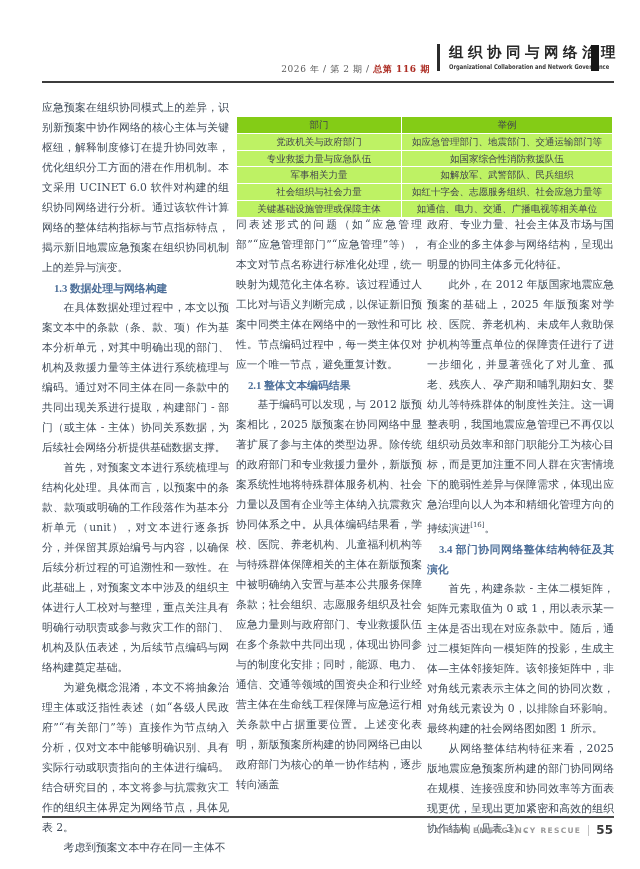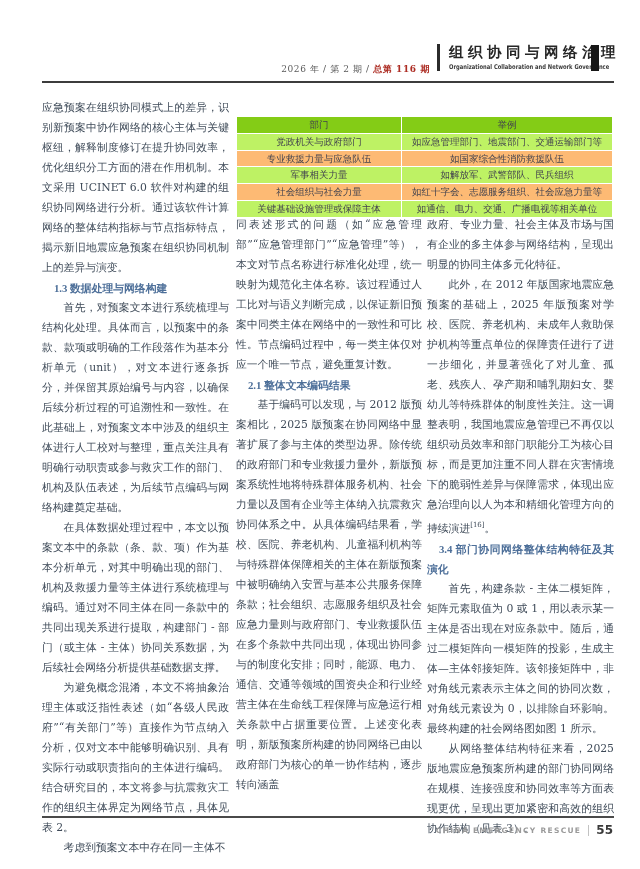--- a/index.html
+++ b/index.html
@@ -51,21 +51,21 @@
     position:absolute; left:236px; top:116px; width:377px;
     border-collapse:collapse; table-layout:fixed;
   }
   .dept-table th, .dept-table td {
     border:1.5px solid #ffffff; font-weight:normal;
     font-size:9.5px; color:#42424e; text-align:center;
     padding:1px 3px; line-height:1.45; white-space:nowrap; overflow:hidden;
   }
   .dept-table th { background:#84cc16; }
   .dept-table tr.odd td  { background:#bef264; }
-  .dept-table tr.even td { background:#fdba74; }
+  .dept-table tr.even td { background:#bef264; }
   .dept-table .c1 { width:42%; }
 
   
   .col {
     position:absolute; font-size:10.8px; line-height:20px;
     color:#3e4a58; text-align:justify;
   }
   .col-left  { left:42px;  top:98px;  width:187px; }
   .col-mid   { left:236px; top:215px; width:186px; }
   .col-right { left:427px; top:215px; width:187px; }
@@ -138,22 +138,22 @@
     <tr class="odd">
       <td class="c1">关键基础设施管理或保障主体</td>
       <td>如通信、电力、交通、广播电视等相关单位</td>
     </tr>
   </tbody>
     </table>
 
   <div class="col col-left">
     <p>应急预案在组织协同模式上的差异，识别新预案中协作网络的核心主体与关键枢纽，解释制度修订在提升协同效率，优化组织分工方面的潜在作用机制。本文采用 UCINET 6.0 软件对构建的组织协同网络进行分析。通过该软件计算网络的整体结构指标与节点指标特点，揭示新旧地震应急预案在组织协同机制上的差异与演变。</p>
     <p class="sec-h num">1.3 数据处理与网络构建</p>
+    <p class="ind">在具体数据处理过程中，本文以预案文本中的条款（条、款、项）作为基本分析单元，对其中明确出现的部门、机构及救援力量等主体进行系统梳理与编码。通过对不同主体在同一条款中的共同出现关系进行提取，构建部门 - 部门（或主体 - 主体）协同关系数据，为后续社会网络分析提供基础数据支撑。</p>
     <p class="ind">首先，对预案文本进行系统梳理与结构化处理。具体而言，以预案中的条款、款项或明确的工作段落作为基本分析单元（unit），对文本进行逐条拆分，并保留其原始编号与内容，以确保后续分析过程的可追溯性和一致性。在此基础上，对预案文本中涉及的组织主体进行人工校对与整理，重点关注具有明确行动职责或参与救灾工作的部门、机构及队伍表述，为后续节点编码与网络构建奠定基础。</p>
-    <p class="ind">在具体数据处理过程中，本文以预案文本中的条款（条、款、项）作为基本分析单元，对其中明确出现的部门、机构及救援力量等主体进行系统梳理与编码。通过对不同主体在同一条款中的共同出现关系进行提取，构建部门 - 部门（或主体 - 主体）协同关系数据，为后续社会网络分析提供基础数据支撑。</p>
     <p class="ind">为避免概念混淆，本文不将抽象治理主体或泛指性表述（如“各级人民政府”“有关部门”等）直接作为节点纳入分析，仅对文本中能够明确识别、具有实际行动或职责指向的主体进行编码。结合研究目的，本文将参与抗震救灾工作的组织主体界定为网络节点，具体见表 2。</p>
     <p class="ind">考虑到预案文本中存在同一主体不</p>
   </div>
 
   <div class="col col-mid">
     <p>同表述形式的问题（如“应急管理部”“应急管理部门”“应急管理”等），本文对节点名称进行标准化处理，统一映射为规范化主体名称。该过程通过人工比对与语义判断完成，以保证新旧预案中同类主体在网络中的一致性和可比性。节点编码过程中，每一类主体仅对应一个唯一节点，避免重复计数。</p>
     <p class="sec-h num">2.1 整体文本编码结果</p>
     <p class="ind">基于编码可以发现，与 2012 版预案相比，2025 版预案在协同网络中显著扩展了参与主体的类型边界。除传统的政府部门和专业救援力量外，新版预案系统性地将特殊群体服务机构、社会力量以及国有企业等主体纳入抗震救灾协同体系之中。从具体编码结果看，学校、医院、养老机构、儿童福利机构等与特殊群体保障相关的主体在新版预案中被明确纳入安置与基本公共服务保障条款；社会组织、志愿服务组织及社会应急力量则与政府部门、专业救援队伍在多个条款中共同出现，体现出协同参与的制度化安排；同时，能源、电力、通信、交通等领域的国资央企和行业经营主体在生命线工程保障与应急运行相关条款中占据重要位置。上述变化表明，新版预案所构建的协同网络已由以政府部门为核心的单一协作结构，逐步转向涵盖</p>
   </div>
 

